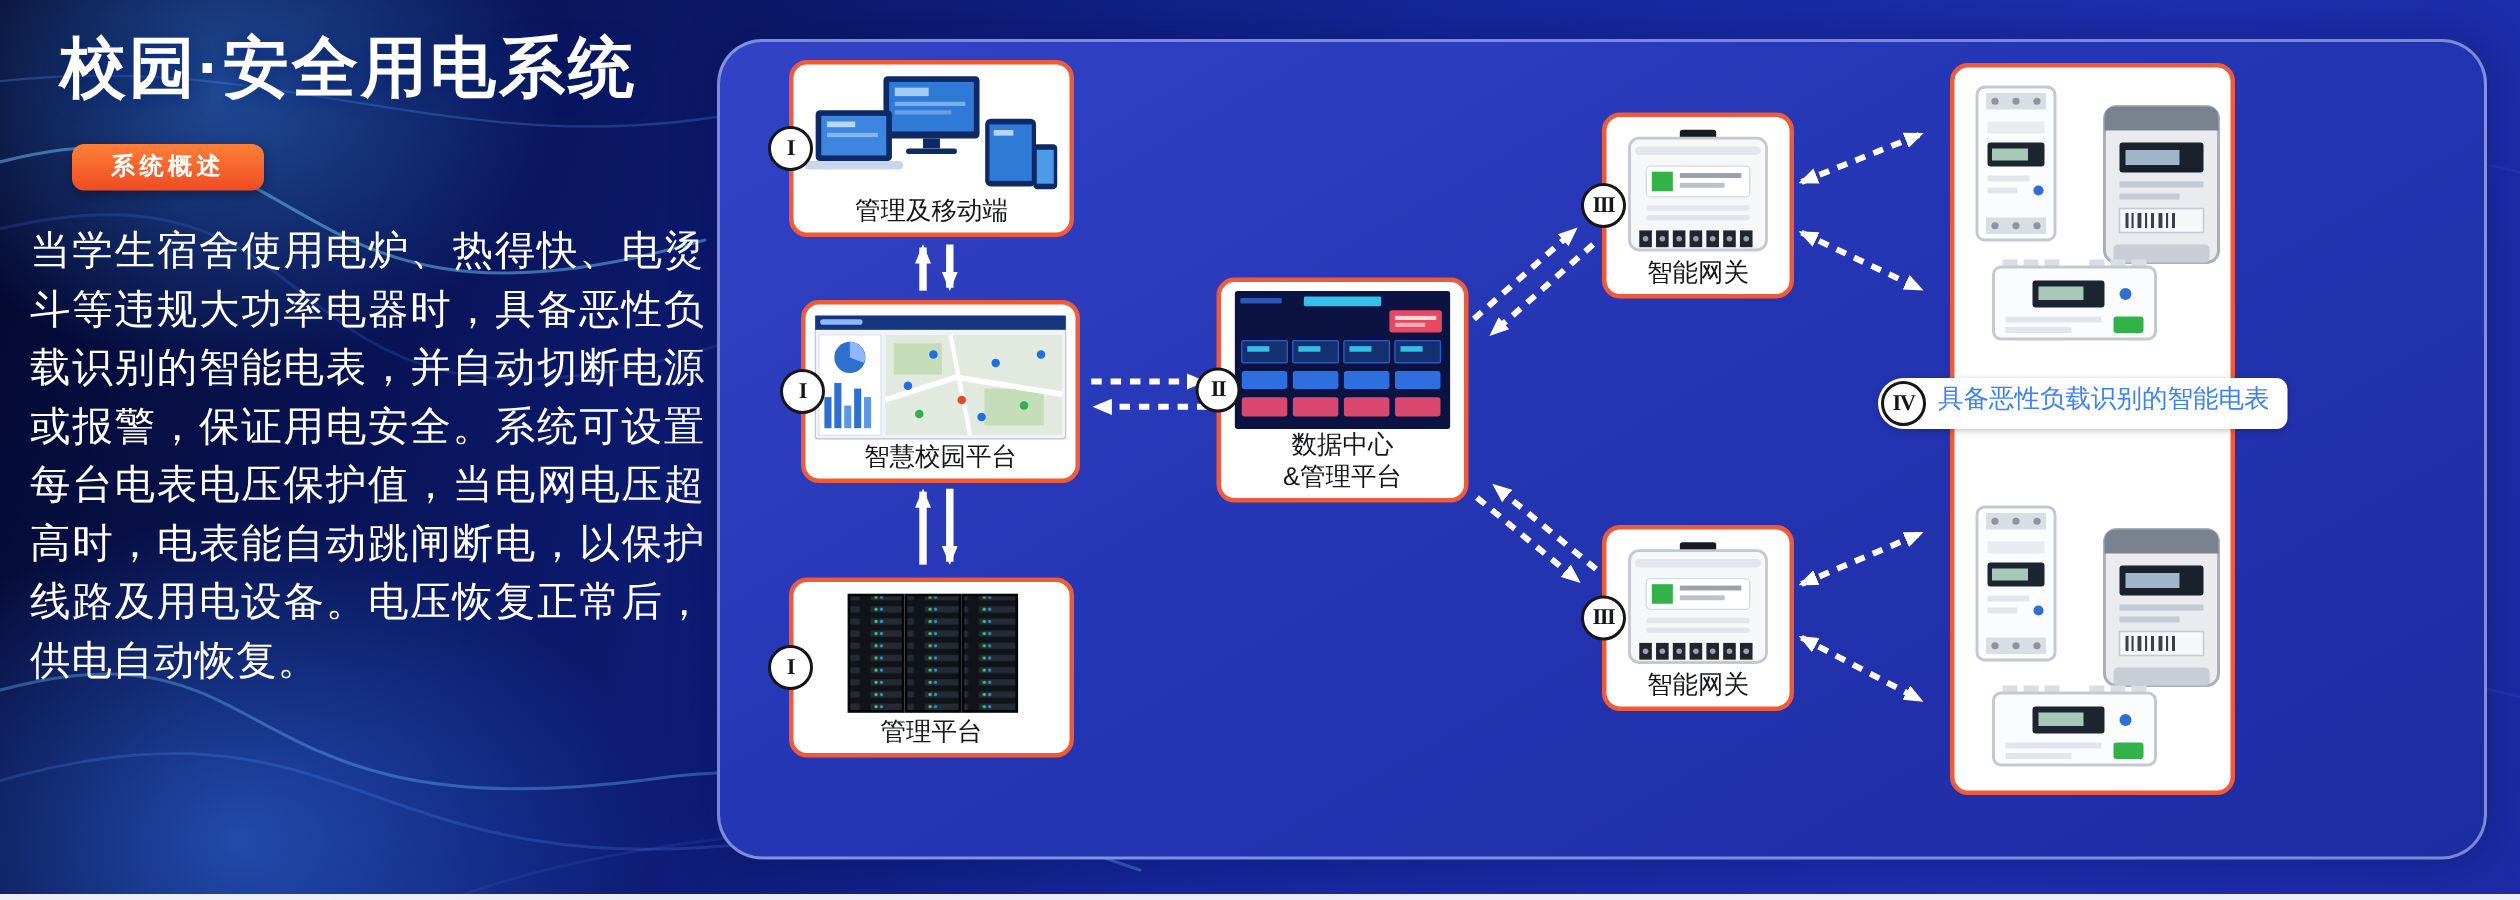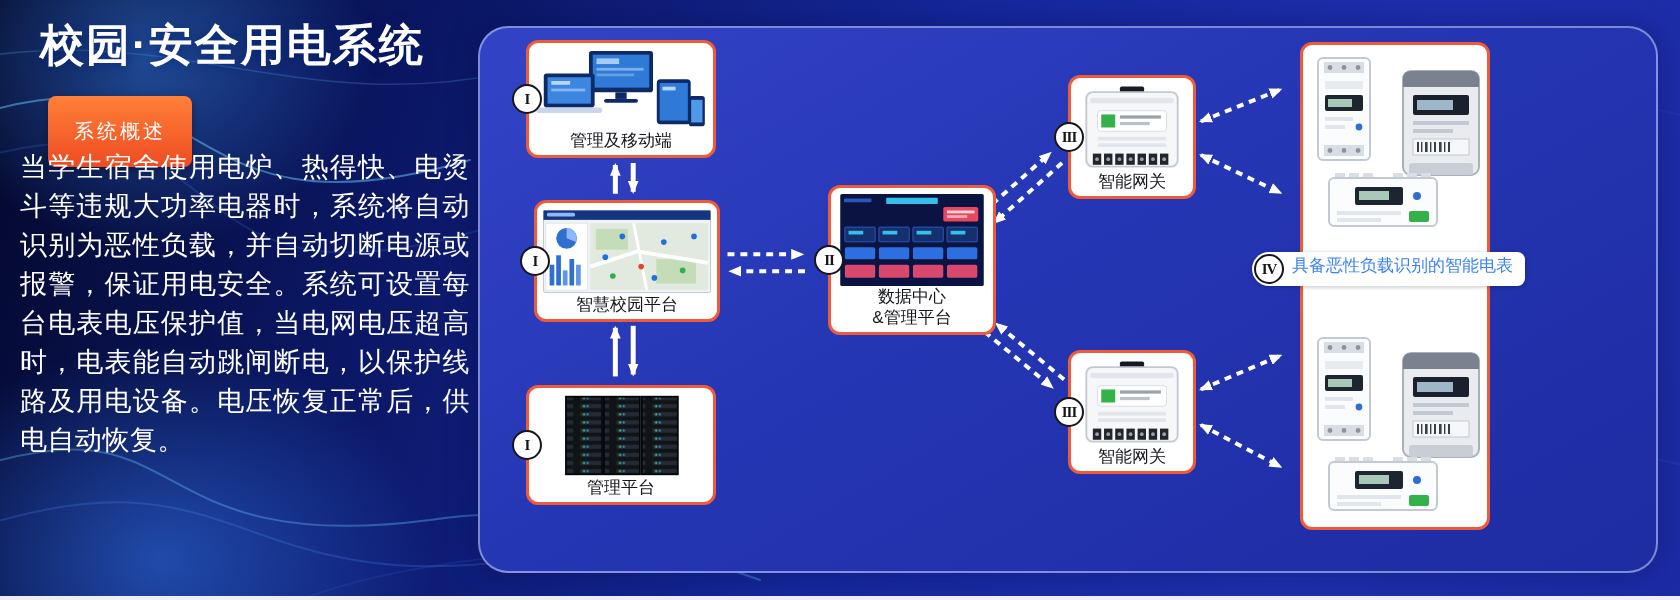--- a/index.html
+++ b/index.html
@@ -11,22 +11,22 @@
   .glow { position:absolute; border-radius:50%; pointer-events:none; }
   .glow-tl { left:-160px; top:-200px; width:620px; height:520px;
              background:radial-gradient(closest-side, rgba(64,150,255,.45), rgba(64,150,255,0) 72%); }
   .glow-bl { left:-220px; bottom:-260px; width:760px; height:600px;
              background:radial-gradient(closest-side, rgba(56,130,255,.5), rgba(56,130,255,0) 72%); }
   .waves { position:absolute; inset:0; width:100%; height:100%; }
   .bottom-line { position:absolute; left:0; right:0; bottom:0; height:4px; background:rgba(255,255,255,.92); }
 
   .title { position:absolute; left:40px; top:16px; font-size:44px; font-weight:800; color:#fff;
            letter-spacing:2px; text-shadow:0 2px 12px rgba(0,30,110,.7); }
-  .badge { position:absolute; left:48px; top:96px; padding:22px 26px;
-           background:linear-gradient(180deg,#ff8038,#ee4b22); color:#fff; font-size:20px; font-weight:400;
+  .badge { position:absolute; left:48px; top:96px; padding:5px 26px;
+           background:linear-gradient(180deg,#ff8038,#ee4b22); color:#fff; font-size:16px; font-weight:700;
            border-radius:8px; letter-spacing:3px; box-shadow:0 3px 8px rgba(0,0,0,.35); }
   .desc { position:absolute; left:20px; top:148px; width:450px; color:#fff; font-size:27px;
           line-height:39px; letter-spacing:.5px; text-align:justify; }
 
   .panel { position:absolute; left:478px; top:26px; width:1180px; height:547px; border-radius:30px;
            background:linear-gradient(150deg,#3343c6 0%,#2536b4 45%,#1e2ca2 100%);
            border:2px solid rgba(214,226,255,.5); box-shadow:0 0 30px rgba(0,10,60,.35); }
   .arrows { position:absolute; inset:0; width:100%; height:100%; z-index:1; pointer-events:none; }
 
   .node { position:absolute; background:#fff; border:3px solid #f15a38; border-radius:12px;
@@ -36,21 +36,21 @@
   .node-label { flex:0 0 auto; font-size:17px; color:#14161c; line-height:21px; text-align:left; white-space:nowrap; }
   .numeral { position:absolute; left:-17px; top:50%; transform:translateY(-50%); width:30px; height:30px;
              background:#fff; border:2px solid #15161a; border-radius:50%; display:flex; align-items:center;
              justify-content:center; font-family:"Liberation Serif","DejaVu Serif",serif; font-size:15px;
              font-weight:700; color:#15161a; z-index:4; letter-spacing:-1px; }
   .numeral--inline { position:static; transform:none; flex:0 0 auto; }
 
   #node-management   { left:46px;  top:12px;  width:190px; height:118px; }
   #node-platform     { left:54px;  top:172px; width:186px; height:122px; }
   #node-datacenter   { left:46px;  top:357px; width:190px; height:120px; }
-  #node-iot          { left:348px; top:157px; width:168px; height:150px; }
+  #node-iot          { left:331px; top:157px; width:168px; height:150px; }
   #node-gateway-top  { left:588px; top:47px;  width:128px; height:124px; }
   #node-gateway-bot  { left:588px; top:322px; width:128px; height:124px; }
   #node-meters       { left:820px; top:14px;  width:190px; height:488px; padding:0; overflow:hidden; }
 
   .meter { position:absolute; }
   .m-small-top { left:12px; top:10px;  width:58px;  height:108px; }
   .m-gray-top  { left:96px; top:24px;  width:84px;  height:112px; }
   .m-wide-top  { left:24px; top:126px; width:112px; height:62px;  }
   .m-small-bot { left:12px; top:290px; width:58px;  height:108px; }
   .m-gray-bot  { left:96px; top:306px; width:84px;  height:112px; }
@@ -76,21 +76,21 @@
       <path d="M-40,60 C180,20 300,120 520,70" stroke="rgba(90,170,255,.25)" stroke-width="1.5"></path>
       <path d="M-60,480 C200,380 120,560 430,520 C560,500 640,540 760,580" stroke="rgba(110,200,255,.35)" stroke-width="2"></path>
       <path d="M-60,540 C240,430 220,600 520,560" stroke="rgba(80,150,255,.22)" stroke-width="2"></path>
       <path d="M300,600 C500,520 900,560 1200,480 C1400,430 1560,430 1700,470" stroke="rgba(70,130,255,.12)" stroke-width="2"></path>
       <path d="M900,40 C1100,90 1400,40 1700,120" stroke="rgba(70,130,255,.10)" stroke-width="2"></path>
     </g>
   </svg>
 
   <h1 class="title">校园·安全用电系统</h1>
   <div class="badge">系统概述</div>
-  <p class="desc">当学生宿舍使用电炉、热得快、电烫斗等违规大功率电器时，系统将自动识别为恶性负载，并自动切断电源或报警，保证用电安全。系统可设置每台电表电压保护值，当电网电压超高时，电表能自动跳闸断电，以保护线路及用电设备。电压恢复正常后，供电自动恢复。</p>
+  <p class="desc">当学生宿舍使用电炉、热得快、电烫斗等违规大功率电器时，具备恶性负载识别的智能电表，并自动切断电源或报警，保证用电安全。系统可设置每台电表电压保护值，当电网电压超高时，电表能自动跳闸断电，以保护线路及用电设备。电压恢复正常后，供电自动恢复。</p>
 
   <div class="panel">
 
     <svg class="arrows" viewBox="0 0 1180 547">
       <defs>
         <marker id="ah" viewBox="0 0 12 10" markerWidth="13" markerHeight="11" refX="10" refY="5" orient="auto-start-reverse" markerUnits="userSpaceOnUse">
           <path d="M0,0 L12,5 L0,10 Z" fill="#ffffff"></path>
         </marker>
       </defs>
       <g stroke="#ffffff" stroke-width="5" fill="none">

